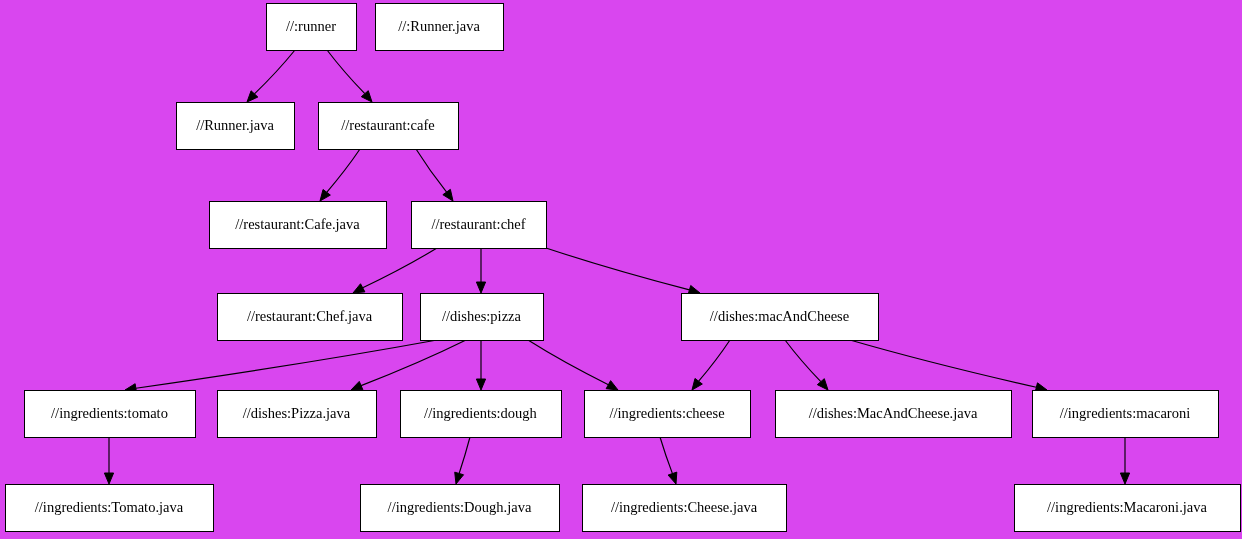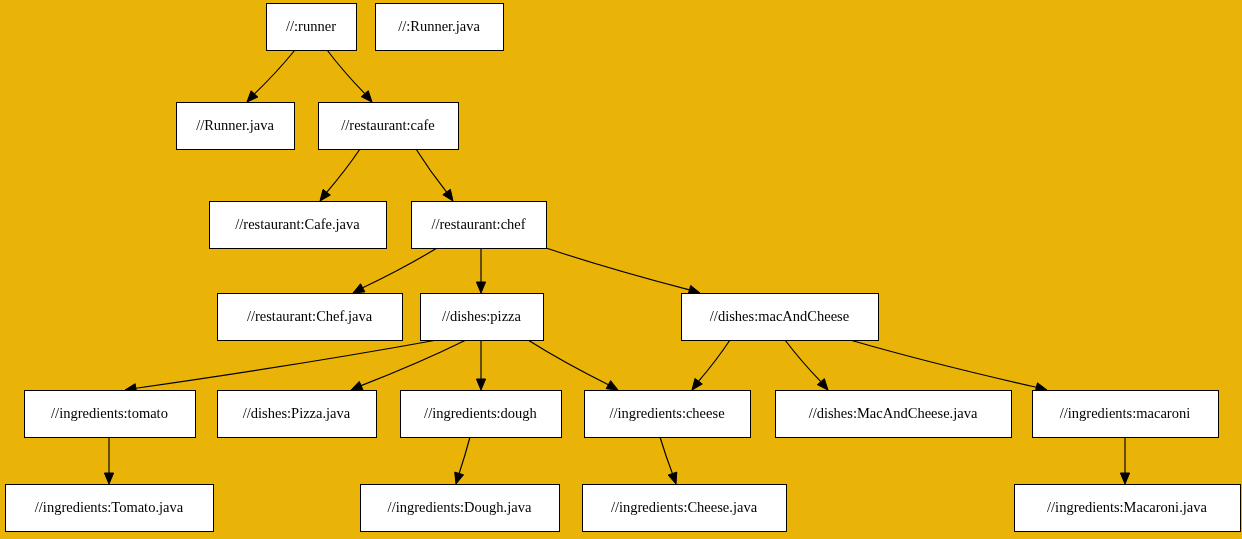--- a/index.html
+++ b/index.html
@@ -7,21 +7,21 @@
     padding: 0;
     background: #ffffff;
   }
   body {
     font-family: "Liberation Serif", "DejaVu Serif", serif;
   }
   #graph-canvas {
     position: relative;
     width: 1242px;
     height: 539px;
-    background: #eab308;
+    background: #d946ef;
     overflow: hidden;
   }
   svg.graph-svg {
     position: absolute;
     left: 0;
     top: 0;
     width: 1242px;
     height: 539px;
     display: block;
   }

